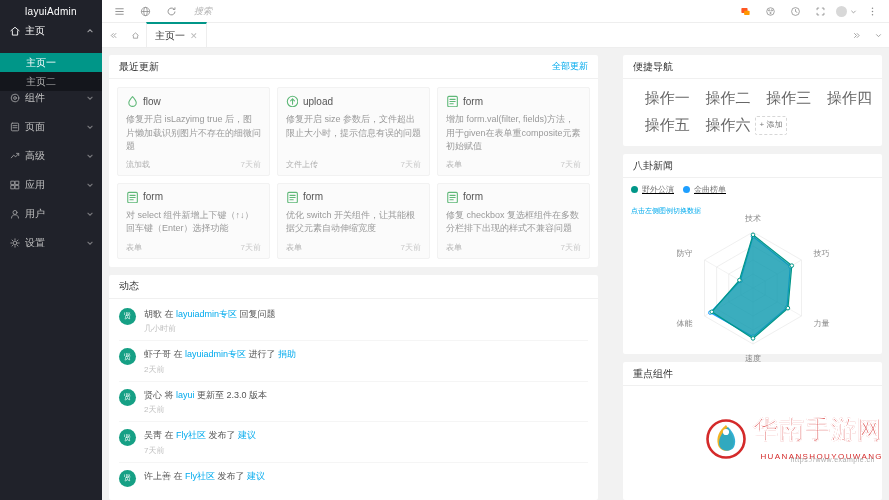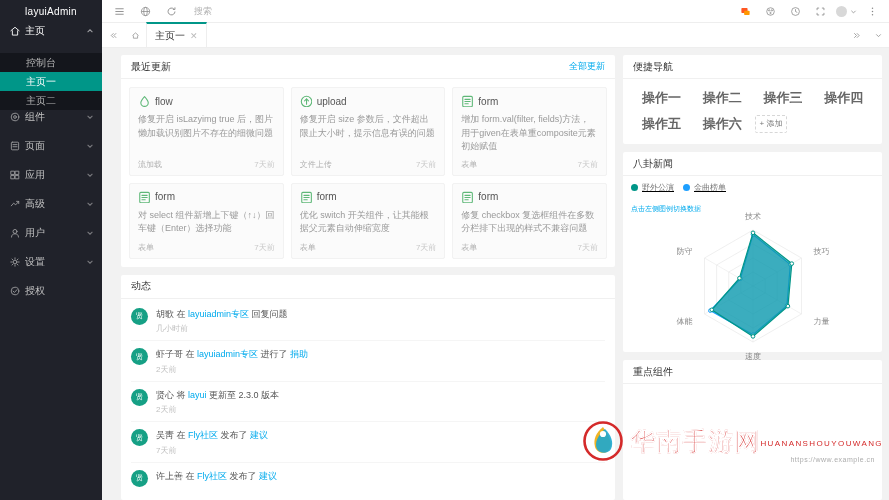--- a/index.html
+++ b/index.html
@@ -45,21 +45,21 @@
     color: #b5b5b5; font-size: 10px; cursor: pointer;
     white-space: nowrap; overflow: hidden;
   }
   .sub-item.active { background: #009688; color: #ffffff; }
 
   
   .right { flex: 1; height: 500px; display: flex; flex-direction: column; min-width: 0; }
 
   .topbar {
     height: 23px; background: #ffffff; border-bottom: 1px solid #eeeeee;
-    display: flex; align-items: center; padding: 0 4px; flex: 0 0 23px;
+    display: flex; align-items: center; padding: 0 4px; flex: 0 0 23px; font-style: italic;
   }
   .tb-btn {
     width: 26px; height: 22px; display: flex; align-items: center; justify-content: center;
     cursor: pointer; color: #888888;
   }
   .tb-btn svg { width: 11px; height: 11px; display: block; }
   .tb-search {
     font-size: 9px; color: #b3b3b3; margin-left: 10px; cursor: pointer;
     white-space: nowrap;
   }
@@ -85,22 +85,22 @@
   .tab-item {
     padding: 0 8px; display: flex; align-items: center; gap: 5px;
     font-size: 10px; color: #333333; cursor: pointer;
     border-top: 2px solid #009688; border-right: 1px solid #eeeeee;
     border-left: 1px solid #eeeeee; background: #ffffff; margin-top: -1px;
   }
   .tab-close { font-size: 9px; color: #bbbbbb; cursor: pointer; }
   .tab-right { margin-left: auto; display: flex; }
 
   .content {
-    flex: 1; overflow: hidden; padding: 7px 7px 0 19px;
-    display: flex; gap: 8px; background: #f2f2f2;
+    flex: 1; overflow: hidden; padding: 7px 7px 0 7px;
+    display: flex; gap: 25px; background: #f2f2f2;
   }
   .col-left { flex: 1 1 auto; min-width: 0; display: flex; flex-direction: column; gap: 8px; }
   .col-right { flex: 0 0 259px; display: flex; flex-direction: column; gap: 8px; }
 
   .card { background: #ffffff; border-radius: 2px; }
   .card-head {
     height: 24px; padding: 0 10px; display: flex; align-items: center;
     border-bottom: 1px solid #f0f0f0; font-size: 10px; color: #333333;
   }
   .card-head .more {
@@ -143,23 +143,22 @@
     font-family: "Liberation Serif", serif;
   }
   .act-main { flex: 1; min-width: 0; }
   .act-text { font-size: 9px; color: #555555; line-height: 1.4; }
   .act-text .lnk { color: #01aaed; }
   .act-time { font-size: 8px; color: #c0c0c0; margin-top: 3px; }
 
   
   .qn-grid { display: grid; grid-template-columns: repeat(4, 1fr); gap: 8px 4px; padding: 10px 10px 11px 10px; }
   .qn-item {
-    font-size: 13px; color: #666666; cursor: pointer; text-align: center;
+    font-size: 15px; color: #666666; cursor: pointer; text-align: right;
     white-space: nowrap;
-    font-weight: bold;
   }
   .qn-add {
     font-size: 8px; color: #777777; border: 1px dashed #d7d7d7;
     border-radius: 2px; padding: 2px 4px; text-align: center; cursor: pointer;
     white-space: nowrap; justify-self: start;
   }
 
   
   .radar-wrap { padding: 6px 8px 8px 8px; position: relative; height: 176px; }
   .legend { display: flex; align-items: flex-start; gap: 9px; margin-bottom: 11px; text-decoration: underline; }
@@ -171,21 +170,21 @@
   
   .kc-grid { display: grid; grid-template-columns: repeat(2, 1fr); gap: 9px 4px; padding: 11px 12px 12px 12px; }
 
   
   .watermark {
     position: absolute; right: 6px; bottom: 5px;
     display: flex; align-items: center; gap: 7px;
     pointer-events: none; user-select: none;
   }
   .wm-badge { width: 40px; height: 40px; position: relative; flex: 0 0 40px; }
-  .wm-text { display: flex; flex-direction: row; text-align: right; }
+  .wm-text { display: flex; flex-direction: column; text-align: right; }
   .wm-cn {
     font-size: 25px; font-weight: bold; color: #d42a2a;
     letter-spacing: 1px; line-height: 1; font-family: "DejaVu Sans", sans-serif;
     -webkit-text-stroke: 0.5px #ffffff;
   }
   .wm-en { font-size: 8px; color: #d42a2a; letter-spacing: 1.4px; margin-top: 10px; }
   .wm-url {
     position: absolute; right: 8px; bottom: -2px;
     font-size: 7px; color: rgba(150,150,150,.8); letter-spacing: .5px;
   }
@@ -204,21 +203,20 @@
               <path d="M1 5.2 5.5 1.4 10 5.2"></path>
               <path d="M2.6 5.2V10h5.8V5.2"></path>
             </svg>
           </span>
           <span class="lbl">主页</span>
           <svg class="arrow" viewBox="0 0 10 10" fill="none" stroke="currentColor" stroke-width="1.3">
             <polyline points="2,6.5 5,3.5 8,6.5"></polyline>
           </svg>
         </div>
         <div class="submenu">
-          <div class="sub-item">控制台</div>
           <div class="sub-item active">主页一</div>
           <div class="sub-item">主页二</div>
         </div>
         <div class="nav-item">
           <span class="ico">
             <svg viewBox="0 0 11 11" width="10" height="10" fill="none" stroke="currentColor" stroke-width="1" stroke-linecap="round" stroke-linejoin="round">
               <circle cx="5.5" cy="5.5" r="4.2"></circle>
               <circle cx="5.5" cy="5.5" r="1.5"></circle>
             </svg>
           </span>
@@ -229,20 +227,32 @@
         </div>
         <div class="nav-item">
           <span class="ico">
             <svg viewBox="0 0 11 11" width="10" height="10" fill="none" stroke="currentColor" stroke-width="1" stroke-linecap="round" stroke-linejoin="round">
               <rect x="1.5" y="1.3" width="8" height="8.4" rx="1"></rect>
               <line x1="3.3" y1="4" x2="7.7" y2="4"></line>
               <line x1="3.3" y1="6.3" x2="7.7" y2="6.3"></line>
             </svg>
           </span>
           <span class="lbl">页面</span>
+          <svg class="arrow" viewBox="0 0 10 10" fill="none" stroke="currentColor" stroke-width="1.3">
+            <polyline points="2,3.5 5,6.5 8,3.5"></polyline>
+          </svg>
+        </div>
+        <div class="nav-item">
+          <span class="ico">
+            <svg viewBox="0 0 11 11" width="10" height="10" fill="none" stroke="currentColor" stroke-width="1" stroke-linecap="round" stroke-linejoin="round">
+              <polyline points="1.4,7.5 4,4.6 6.3,6.4 9.6,2.6"></polyline>
+              <polyline points="7.2,2.6 9.6,2.6 9.6,5"></polyline>
+            </svg>
+          </span>
+          <span class="lbl">高级</span>
           <svg class="arrow" viewBox="0 0 10 10" fill="none" stroke="currentColor" stroke-width="1.3">
             <polyline points="2,3.5 5,6.5 8,3.5"></polyline>
           </svg>
         </div>
         <div class="nav-item">
           <span class="ico">
             <svg viewBox="0 0 11 11" width="10" height="10" fill="none" stroke="currentColor" stroke-width="1" stroke-linecap="round" stroke-linejoin="round">
               <rect x="1.3" y="1.3" width="3.6" height="3.6"></rect>
               <rect x="6.1" y="1.3" width="3.6" height="3.6"></rect>
               <rect x="1.3" y="6.1" width="3.6" height="3.6"></rect>
@@ -250,61 +260,40 @@
             </svg>
           </span>
           <span class="lbl">应用</span>
           <svg class="arrow" viewBox="0 0 10 10" fill="none" stroke="currentColor" stroke-width="1.3">
             <polyline points="2,3.5 5,6.5 8,3.5"></polyline>
           </svg>
         </div>
         <div class="nav-item">
           <span class="ico">
             <svg viewBox="0 0 11 11" width="10" height="10" fill="none" stroke="currentColor" stroke-width="1" stroke-linecap="round" stroke-linejoin="round">
-              <polyline points="1.4,7.5 4,4.6 6.3,6.4 9.6,2.6"></polyline>
-              <polyline points="7.2,2.6 9.6,2.6 9.6,5"></polyline>
-            </svg>
-          </span>
-          <span class="lbl">高级</span>
-          <svg class="arrow" viewBox="0 0 10 10" fill="none" stroke="currentColor" stroke-width="1.3">
-            <polyline points="2,3.5 5,6.5 8,3.5"></polyline>
-          </svg>
-        </div>
-        <div class="nav-item">
-          <span class="ico">
-            <svg viewBox="0 0 11 11" width="10" height="10" fill="none" stroke="currentColor" stroke-width="1" stroke-linecap="round" stroke-linejoin="round">
               <circle cx="5.5" cy="3.8" r="2.2"></circle>
               <path d="M1.6 10c0-2.4 1.8-3.6 3.9-3.6S9.4 7.6 9.4 10"></path>
             </svg>
           </span>
           <span class="lbl">用户</span>
           <svg class="arrow" viewBox="0 0 10 10" fill="none" stroke="currentColor" stroke-width="1.3">
             <polyline points="2,3.5 5,6.5 8,3.5"></polyline>
           </svg>
         </div>
         <div class="nav-item">
           <span class="ico">
             <svg viewBox="0 0 11 11" width="10" height="10" fill="none" stroke="currentColor" stroke-width="1" stroke-linecap="round" stroke-linejoin="round">
               <circle cx="5.5" cy="5.5" r="2"></circle>
               <path d="M5.5 .9v1.5M5.5 8.6v1.5M.9 5.5h1.5M8.6 5.5h1.5M2.2 2.2l1.1 1.1M7.7 7.7l1.1 1.1M8.8 2.2 7.7 3.3M3.3 7.7 2.2 8.8"></path>
             </svg>
           </span>
           <span class="lbl">设置</span>
           <svg class="arrow" viewBox="0 0 10 10" fill="none" stroke="currentColor" stroke-width="1.3">
             <polyline points="2,3.5 5,6.5 8,3.5"></polyline>
           </svg>
-        </div>
-        <div class="nav-item">
-          <span class="ico">
-            <svg viewBox="0 0 11 11" width="10" height="10" fill="none" stroke="currentColor" stroke-width="1" stroke-linecap="round" stroke-linejoin="round">
-              <circle cx="5.5" cy="5.5" r="4.2"></circle>
-              <polyline points="3.4,5.6 4.9,7.1 7.8,3.9"></polyline>
-            </svg>
-          </span>
-          <span class="lbl">授权</span>
         </div>
       </div>
   </div>
 
   <div class="right">
 
     <div class="topbar">
       <div class="tb-btn">
         <svg viewBox="0 0 16 16" fill="none" stroke="currentColor" stroke-width="1.3">
           <line x1="2" y1="4" x2="14" y2="4"></line>

